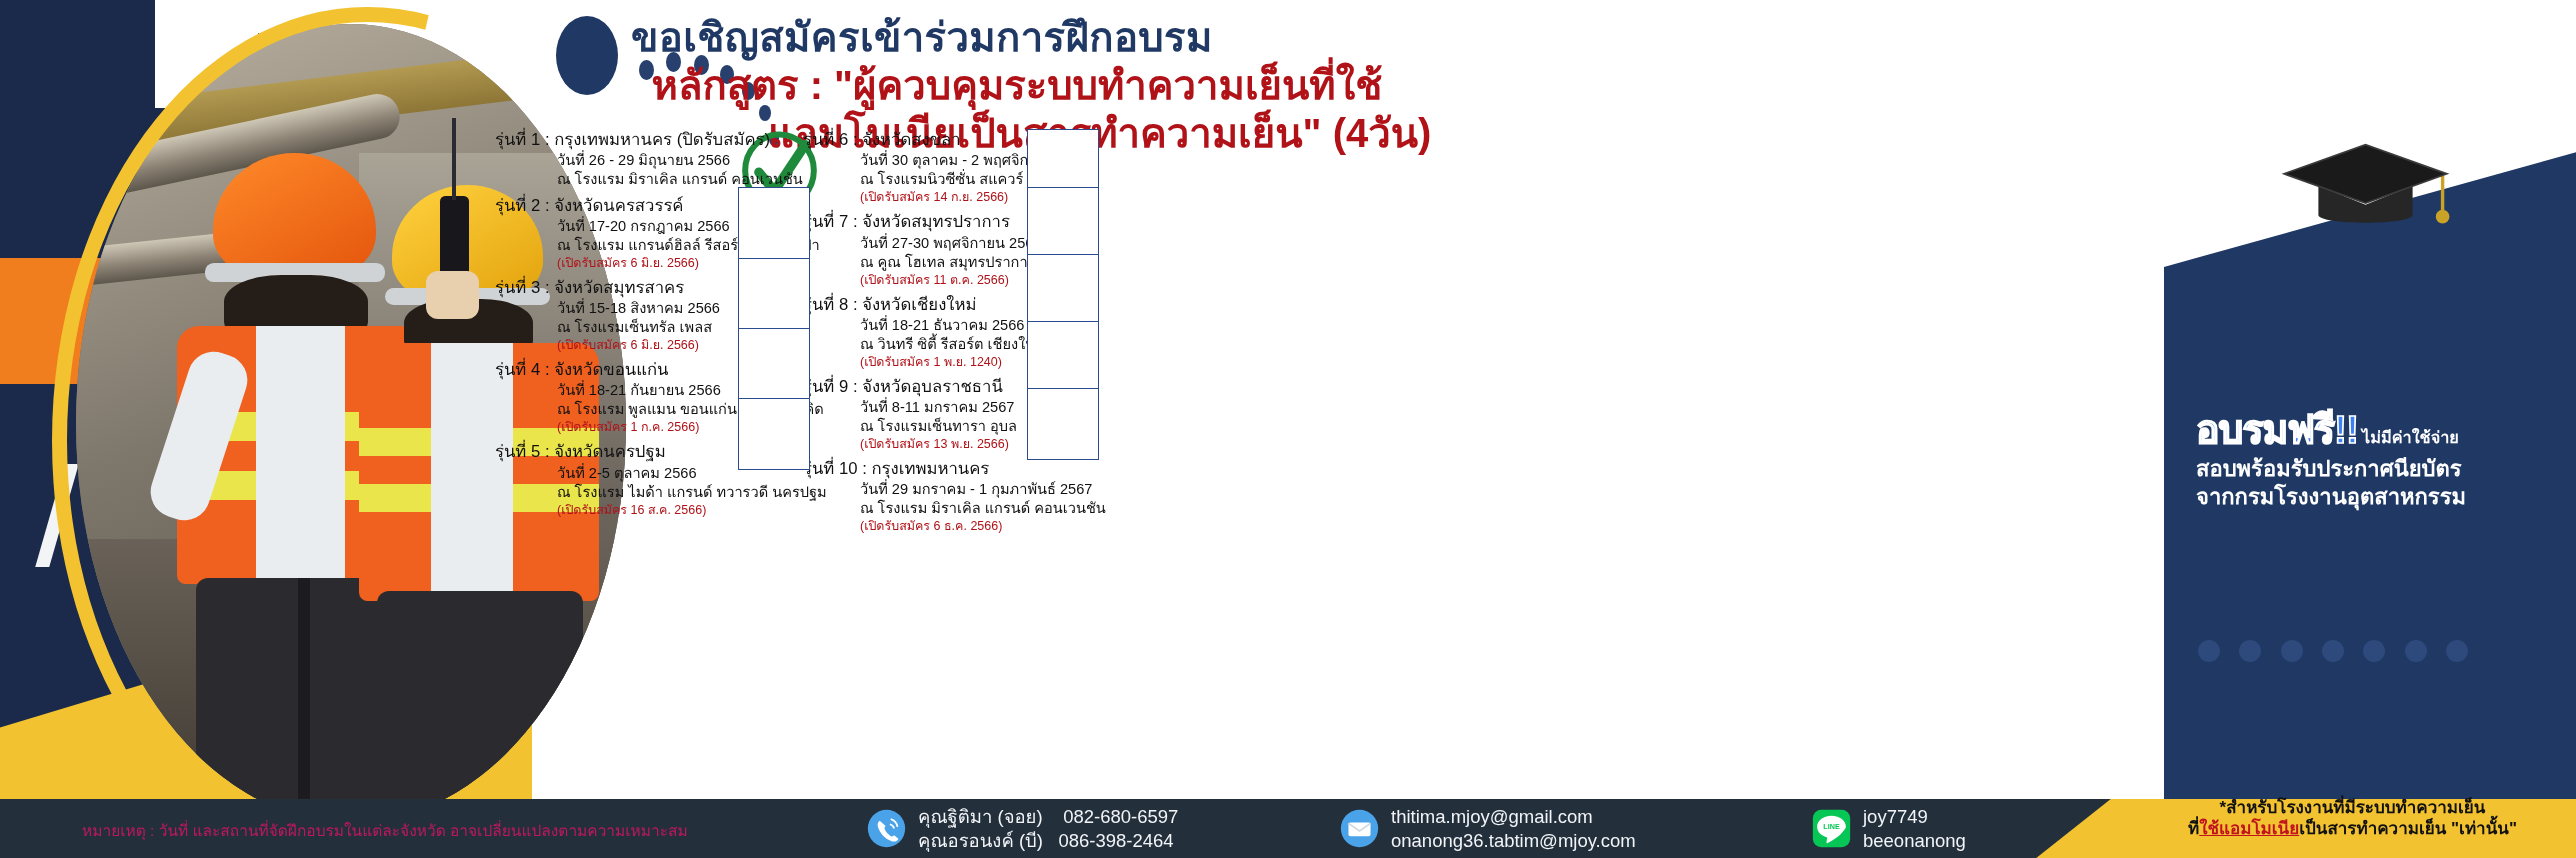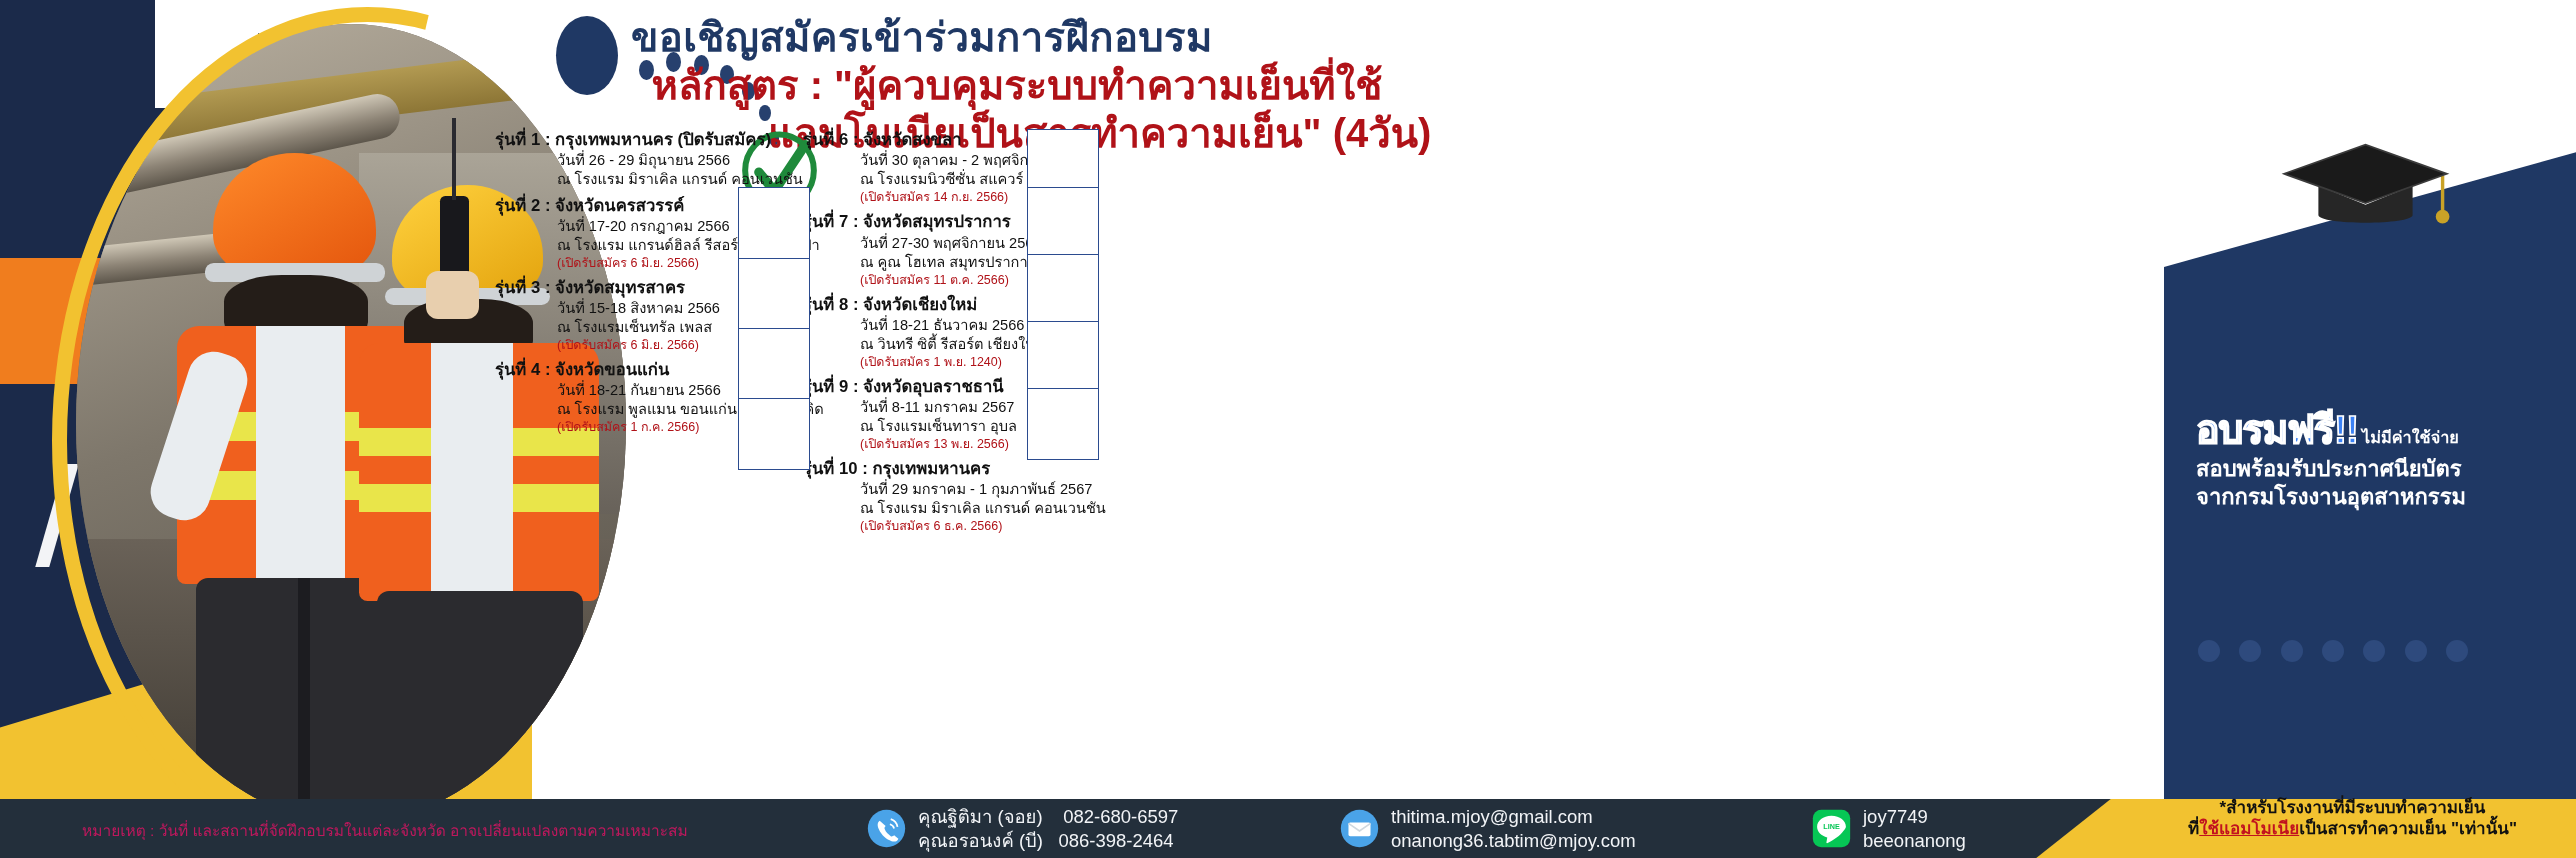--- a/index.html
+++ b/index.html
@@ -53,21 +53,21 @@
   #title-wrap{position:absolute;left:631px;top:13.7px;width:1820px;text-align:left;}
   #t-line1{font-size:40px;font-weight:bold;color:#1f3864;letter-spacing:0.4px;line-height:1.18;white-space:nowrap;}
   #t-line2{font-size:40px;font-weight:bold;color:#b01218;line-height:1.2;white-space:nowrap;margin-left:20.6px;}
   #t-line3{font-size:40px;font-weight:bold;color:#b01218;line-height:1.2;white-space:nowrap;margin-left:137px;}
 
   
   .col{position:absolute;}
   #col-left{left:495px;top:129px;width:369px;}
   #col-right{left:803px;top:129px;width:378px;}
   .batch{margin-bottom:5.2px;}
-  .b-head{font-size:16.7px;font-weight:bold;color:#111;line-height:1.34;white-space:nowrap;}
+  .b-head{font-size:16.7px;font-weight:normal;color:#111;line-height:1.34;white-space:nowrap;}
   .b-body{padding-left:62px;}
   .b-line{font-size:14.6px;color:#111;line-height:1.3;white-space:nowrap;}
   .b-open{font-size:12.5px;color:#b01218;line-height:1.34;white-space:nowrap;}
   .b-right .b-body{padding-left:57px;}
 
   
   #check-badge{position:absolute;left:740px;top:131px;width:79px;height:79px;}
   
   .qr{position:absolute;background:#ffffff;border:1.7px solid #2b4b8f;padding:2.6px;}
   .qr canvas,.qr .qrimg{display:block;}
@@ -216,20 +216,28 @@
 
     <div class="batch">
       <div class="b-head">รุ่นที่ 4 : จังหวัดขอนแก่น</div>
       <div class="b-body">
         <div class="b-line">วันที่ 18-21 กันยายน 2566</div>
         <div class="b-line">ณ โรงแรม พูลแมน ขอนแก่น ราชา ออร์คิด</div>
         <div class="b-open">(เปิดรับสมัคร 1 ก.ค. 2566)</div>
       </div>
     </div>
 
+    <div class="batch">
+      <div class="b-head">รุ่นที่ 5 : จังหวัดนครปฐม</div>
+      <div class="b-body">
+        <div class="b-line">วันที่ 2-5 ตุลาคม 2566</div>
+        <div class="b-line">ณ โรงแรม ไมด้า แกรนด์ ทวารวดี นครปฐม</div>
+        <div class="b-open">(เปิดรับสมัคร 16 ส.ค. 2566)</div>
+      </div>
+    </div>
 
   </div>
 
   <div id="col-right" class="col">
 
     <div class="batch b-right">
       <div class="b-head">รุ่นที่ 6 : จังหวัดสงขลา</div>
       <div class="b-body">
         <div class="b-line">วันที่ 30 ตุลาคม - 2 พฤศจิกายน 2566</div>
         <div class="b-line">ณ โรงแรมนิวซีซั่น สแควร์ หาดใหญ่</div>

